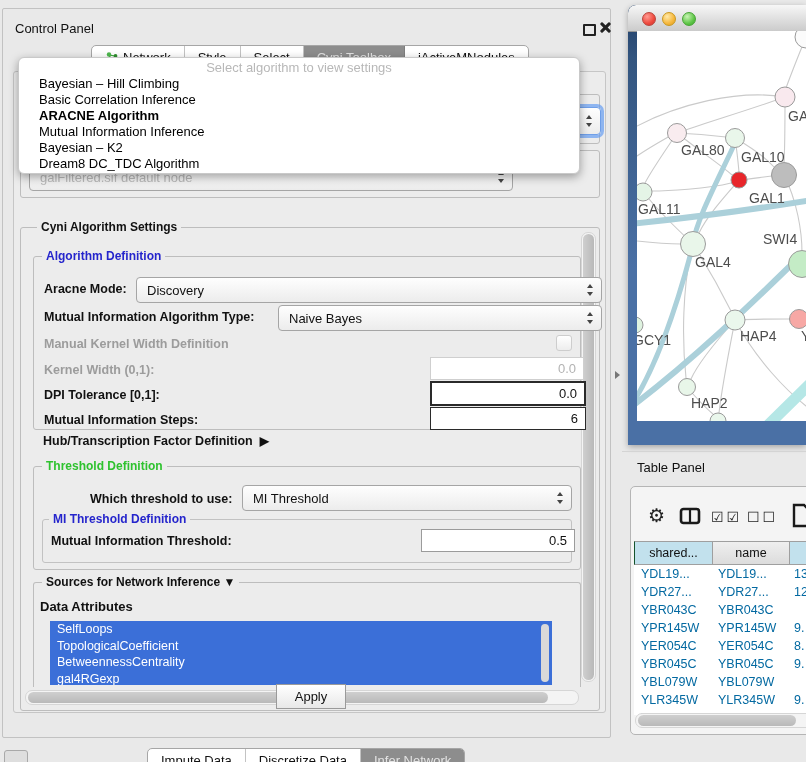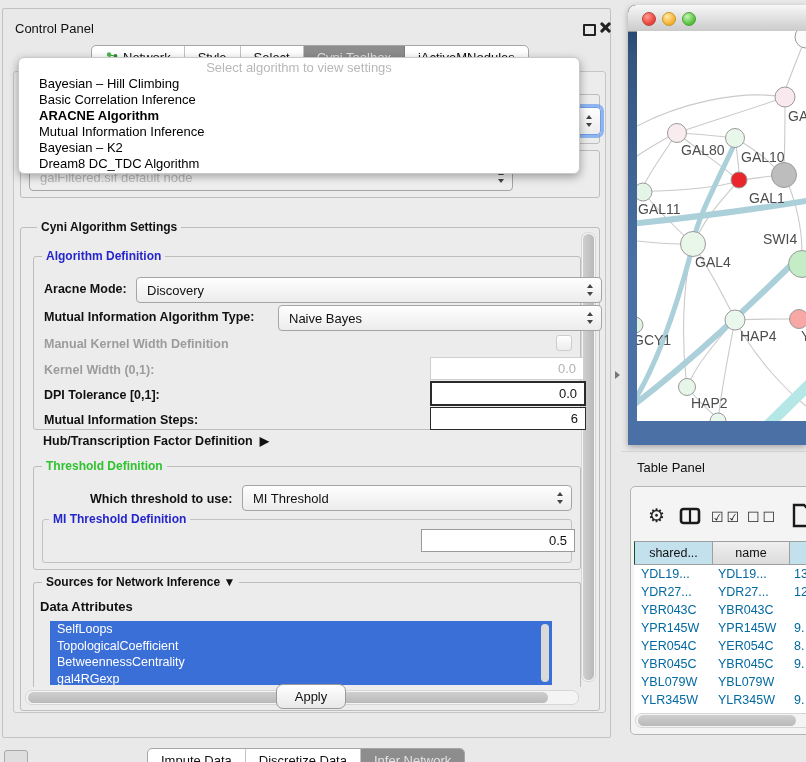--- a/index.html
+++ b/index.html
@@ -50,21 +50,21 @@
   .sb-v{position:absolute;width:13px;background:#f4f4f4;border:1px solid #d6d6d6;border-radius:7px;}
   .sb-v .thumb{position:absolute;left:1px;right:1px;top:1px;bottom:1px;background:linear-gradient(90deg,#cfcfcf,#b9b9b9);border-radius:6px;}
   .sb-h{position:absolute;height:13px;background:#f4f4f4;border:1px solid #d6d6d6;border-radius:7px;}
   .sb-h .thumb{position:absolute;top:1px;bottom:1px;background:linear-gradient(#cfcfcf,#b9b9b9);border-radius:6px;}
   
   #src-list{position:absolute;left:44px;top:584px;width:513px;height:66px;background:#3b6fd8;overflow:hidden;}
   .src-item{height:16.5px;line-height:16.5px;padding-left:7px;font-size:12.5px;color:#fff;background:#3b6fd8;}
   #src-sb{position:absolute;right:3px;top:3px;width:8px;height:58px;background:#d9d9d9;border-radius:4px;}
   
   #apply-btn{left:270px;top:674px;width:68px;height:23px;background:linear-gradient(#ffffff,#e8e8e8);
-             border:1px solid #9a9a9a;border-radius:7px;font-size:13px;color:#111;
+             border:1px solid #9a9a9a;border-radius:0;font-size:13px;color:#111;
              display:flex;align-items:center;justify-content:center;}
   
   #dd{left:18px;top:57px;width:560px;height:115px;background:#fff;border:1px solid #c9c9c9;
       border-radius:6px;box-shadow:0 3px 10px rgba(0,0,0,.35);z-index:40;overflow:hidden;}
   #dd-ph{height:18px;line-height:19px;text-align:center;font-size:13px;color:#b8b8b8;}
   .dd-item{height:16px;line-height:16px;padding-left:20px;font-size:13px;color:#000;white-space:nowrap;}
   .dd-item.sel{font-weight:bold;}
   
   .tri-right{display:inline-block;font-size:12px;color:#111;}
   
@@ -189,20 +189,21 @@
 
       <div class="group" style="left:12px;top:238px;width:546px;height:102px;">
         <span class="legend lg-green" style="left:8px;top:-8px;">Threshold Definition</span>
         <span class="lbl" style="left:56px;top:25px;">Which threshold to use:</span>
         <div class="combo" style="left:208px;top:18px;width:296px;height:24px;">
             <span>MI Threshold</span>
             <span class="stp"></span>
           </div>
         <div class="group" style="left:8px;top:52px;width:528px;height:42px;border-color:#c2c2c2;">
           <span class="legend lg-blue" style="left:6px;top:-8px;">MI Threshold Definition</span>
+          <span class="lbl" style="left:8px;top:14px;">Mutual Information Threshold:</span>
           <div class="tf" style="left:378px;top:9px;width:138px;height:21px;">
               <span>0.5</span>
             </div>
         </div>
       </div>
 
       <div class="group" style="left:12px;top:354px;width:546px;height:104px;border-bottom:none;border-radius:3px 3px 0 0;">
         <span class="legend lg-black" style="left:8px;top:-8px;"><span>Sources for Network Inference</span> <span>▼</span></span>
         <span class="lbl" style="left:6px;top:16px;font-size:13px;">Data Attributes</span>
         <div id="src-list" style="left:16px;top:38px;width:502px;height:64px;">

